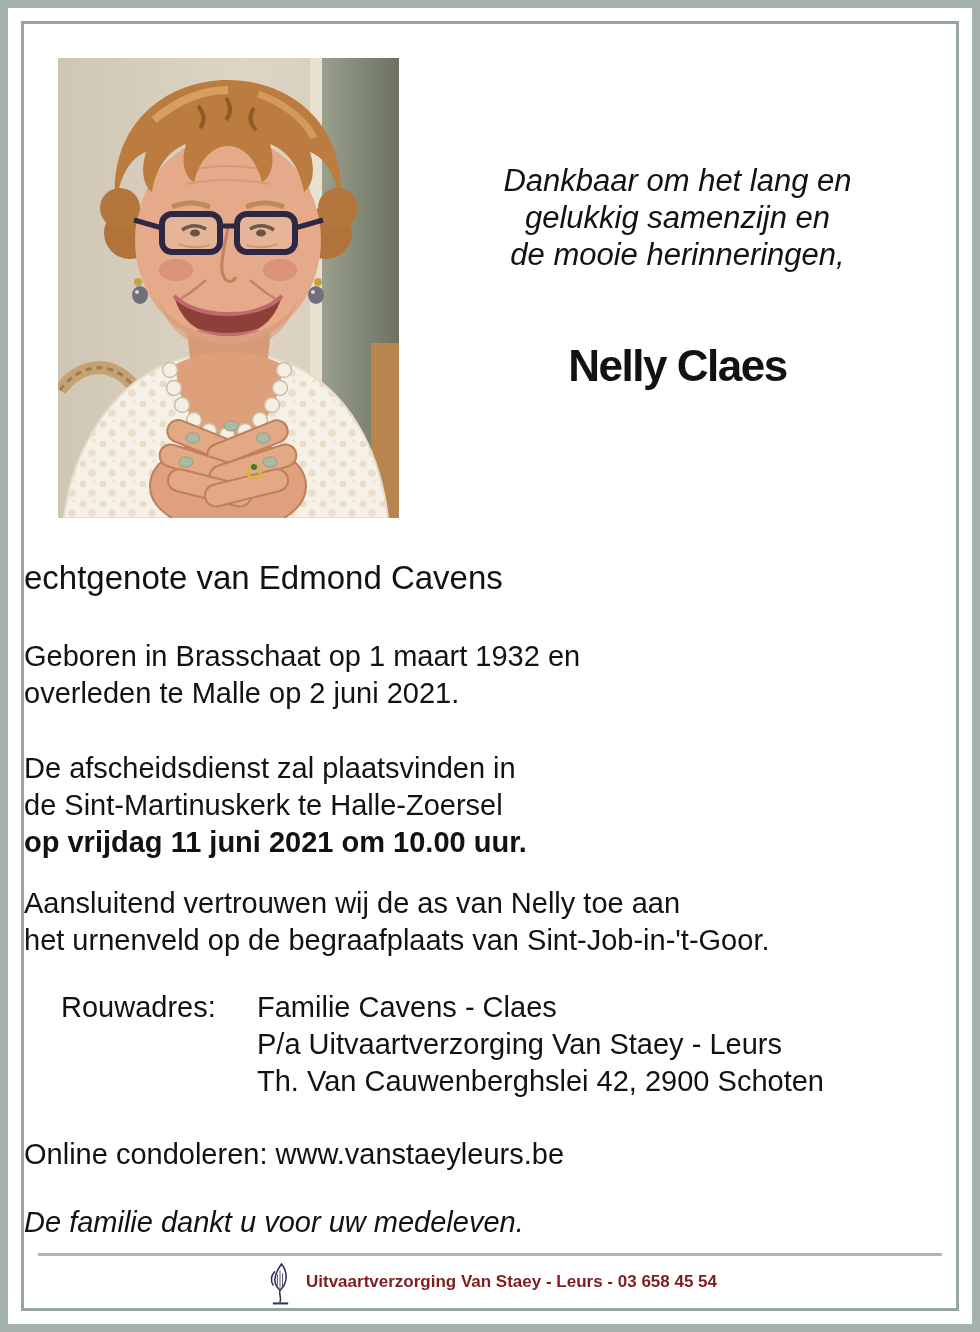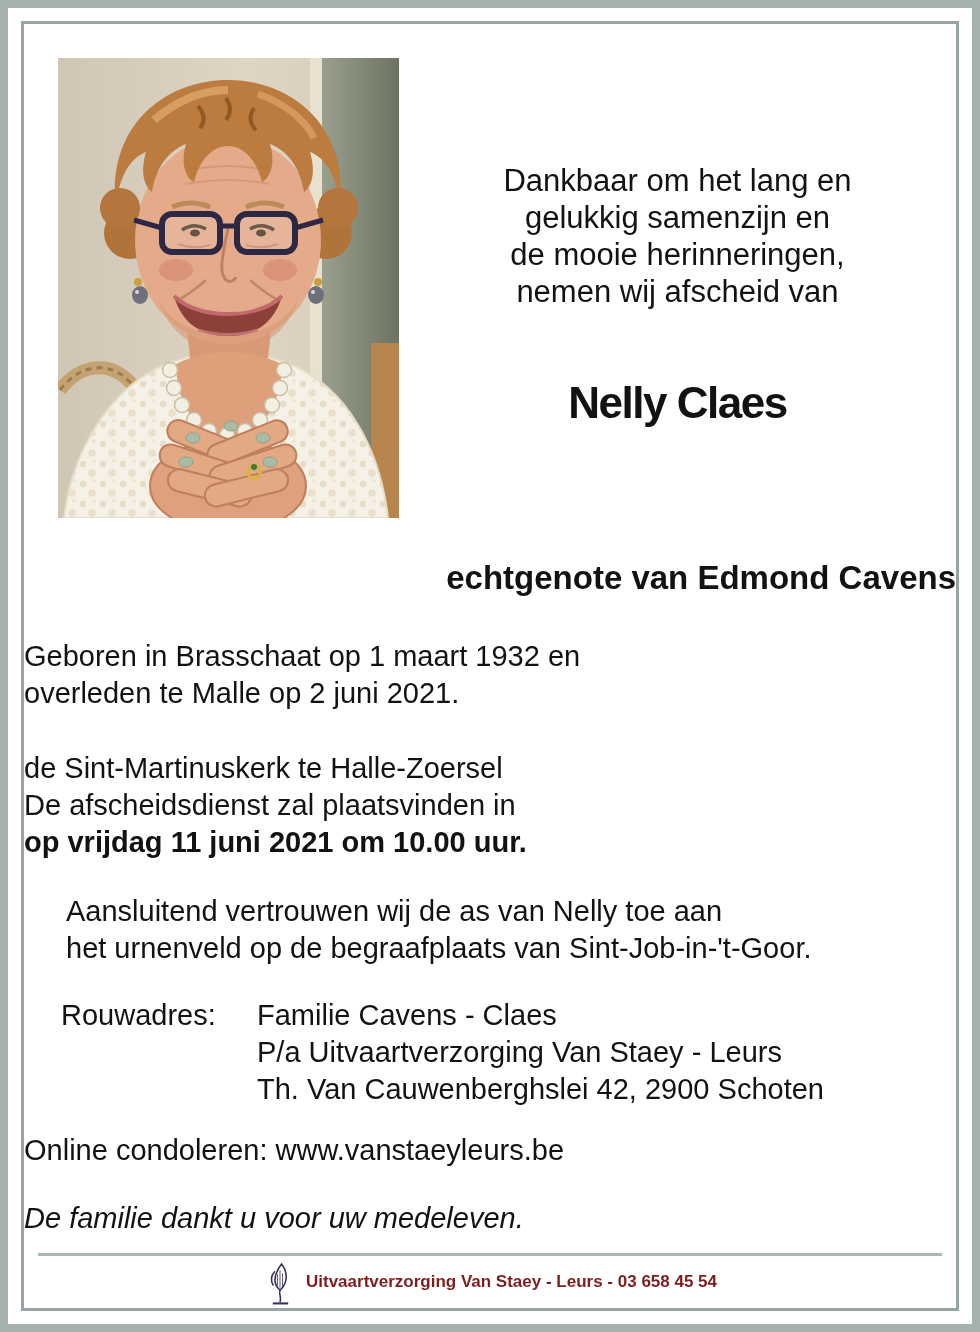--- a/index.html
+++ b/index.html
@@ -19,41 +19,41 @@
     display:flex; flex-direction:column;
   }
   .content { flex:1; overflow:hidden; }
   .top-row { display:flex; margin-top:34px; }
   .photo-frame {
     margin-left:34px; width:341px; height:460px; flex:0 0 341px;
     overflow:hidden;
   }
   .photo-frame svg { display:block; }
   .right-col { flex:1; text-align:center; padding-top:104px; }
-  .intro { font-size:31px; line-height:37px; }
+  .intro { font-style: italic; font-size:31px; line-height:37px; }
   .name {
     margin:58px 0 0 0;
     font-size:44px; line-height:70px; font-weight:bold; letter-spacing:-1.5px;
   }
   .relation {
-    margin-top:40px; text-align:right;
-    font-weight:bold; font-size:33px; line-height:40px;margin-left:9px;
+    margin-top:40px; text-align:left;
+    font-weight:normal; font-size:33px; line-height:40px;
   }
   .block { font-size:29px; line-height:37px; text-align:left; }
   .b-life      { margin-top:40px; }
   .b-service   { margin-top:38px; }
-  .b-interment { margin-top:32px;padding-left:42px; }
+  .b-interment { margin-top:24px; }
   .bold-line { font-weight:bold; }
   .line { display:block; }
   .rouwadres {
     margin-top:30px; display:flex; padding-left:37px;
     font-size:29px; line-height:37px; text-align:left;
   }
   .rouwadres .label { width:196px; flex:0 0 196px; }
-  .b-condolences { margin-top:24px; }
+  .b-condolences { margin-top:36px; }
   .b-thanks { margin-top:31px; font-style:italic; }
   .divider { height:3px; background:#aab7b3; margin:0 14px; flex:0 0 3px; }
   .footer {
     flex:0 0 52px; display:flex; align-items:center; justify-content:center;
     color:#7f1d1d;
   }
   .footer-logo { margin-right:9px; margin-top:4px; }
   .footer-text { text-align:center; font-weight:bold; }
   .footer-line1 { font-size:17px; line-height:20px; }
   .footer-line2 { font-size:15px; line-height:18px; }
@@ -171,36 +171,35 @@
               <circle cx="196" cy="409" r="3" fill="#3c7a38"></circle>
             </g>
           </svg>
         </div>
 
         <div class="right-col">
           <div class="intro">
             <span class="line">Dankbaar om het lang en</span>
             <span class="line">gelukkig samenzijn en</span>
             <span class="line">de mooie herinneringen,</span>
-            <span class="line">nemen wij afscheid van</span>
           </div>
           <h1 class="name">Nelly Claes</h1>
         </div>
       </div>
 
       <div class="relation">echtgenote van Edmond Cavens</div>
 
       <div class="block b-life">
         <span class="line">Geboren in Brasschaat op 1 maart 1932 en</span>
         <span class="line">overleden te Malle op 2 juni 2021.</span>
       </div>
 
       <div class="block b-service">
+        <span class="line">De afscheidsdienst zal plaatsvinden in</span>
         <span class="line">de Sint-Martinuskerk te Halle-Zoersel</span>
-        <span class="line">De afscheidsdienst zal plaatsvinden in</span>
         <span class="line bold-line">op vrijdag 11 juni 2021 om 10.00 uur.</span>
       </div>
 
       <div class="block b-interment">
         <span class="line">Aansluitend vertrouwen wij de as van Nelly toe aan</span>
         <span class="line">het urnenveld op de begraafplaats van Sint-Job-in-'t-Goor.</span>
       </div>
 
       <div class="rouwadres">
         <span class="label">Rouwadres:</span>

